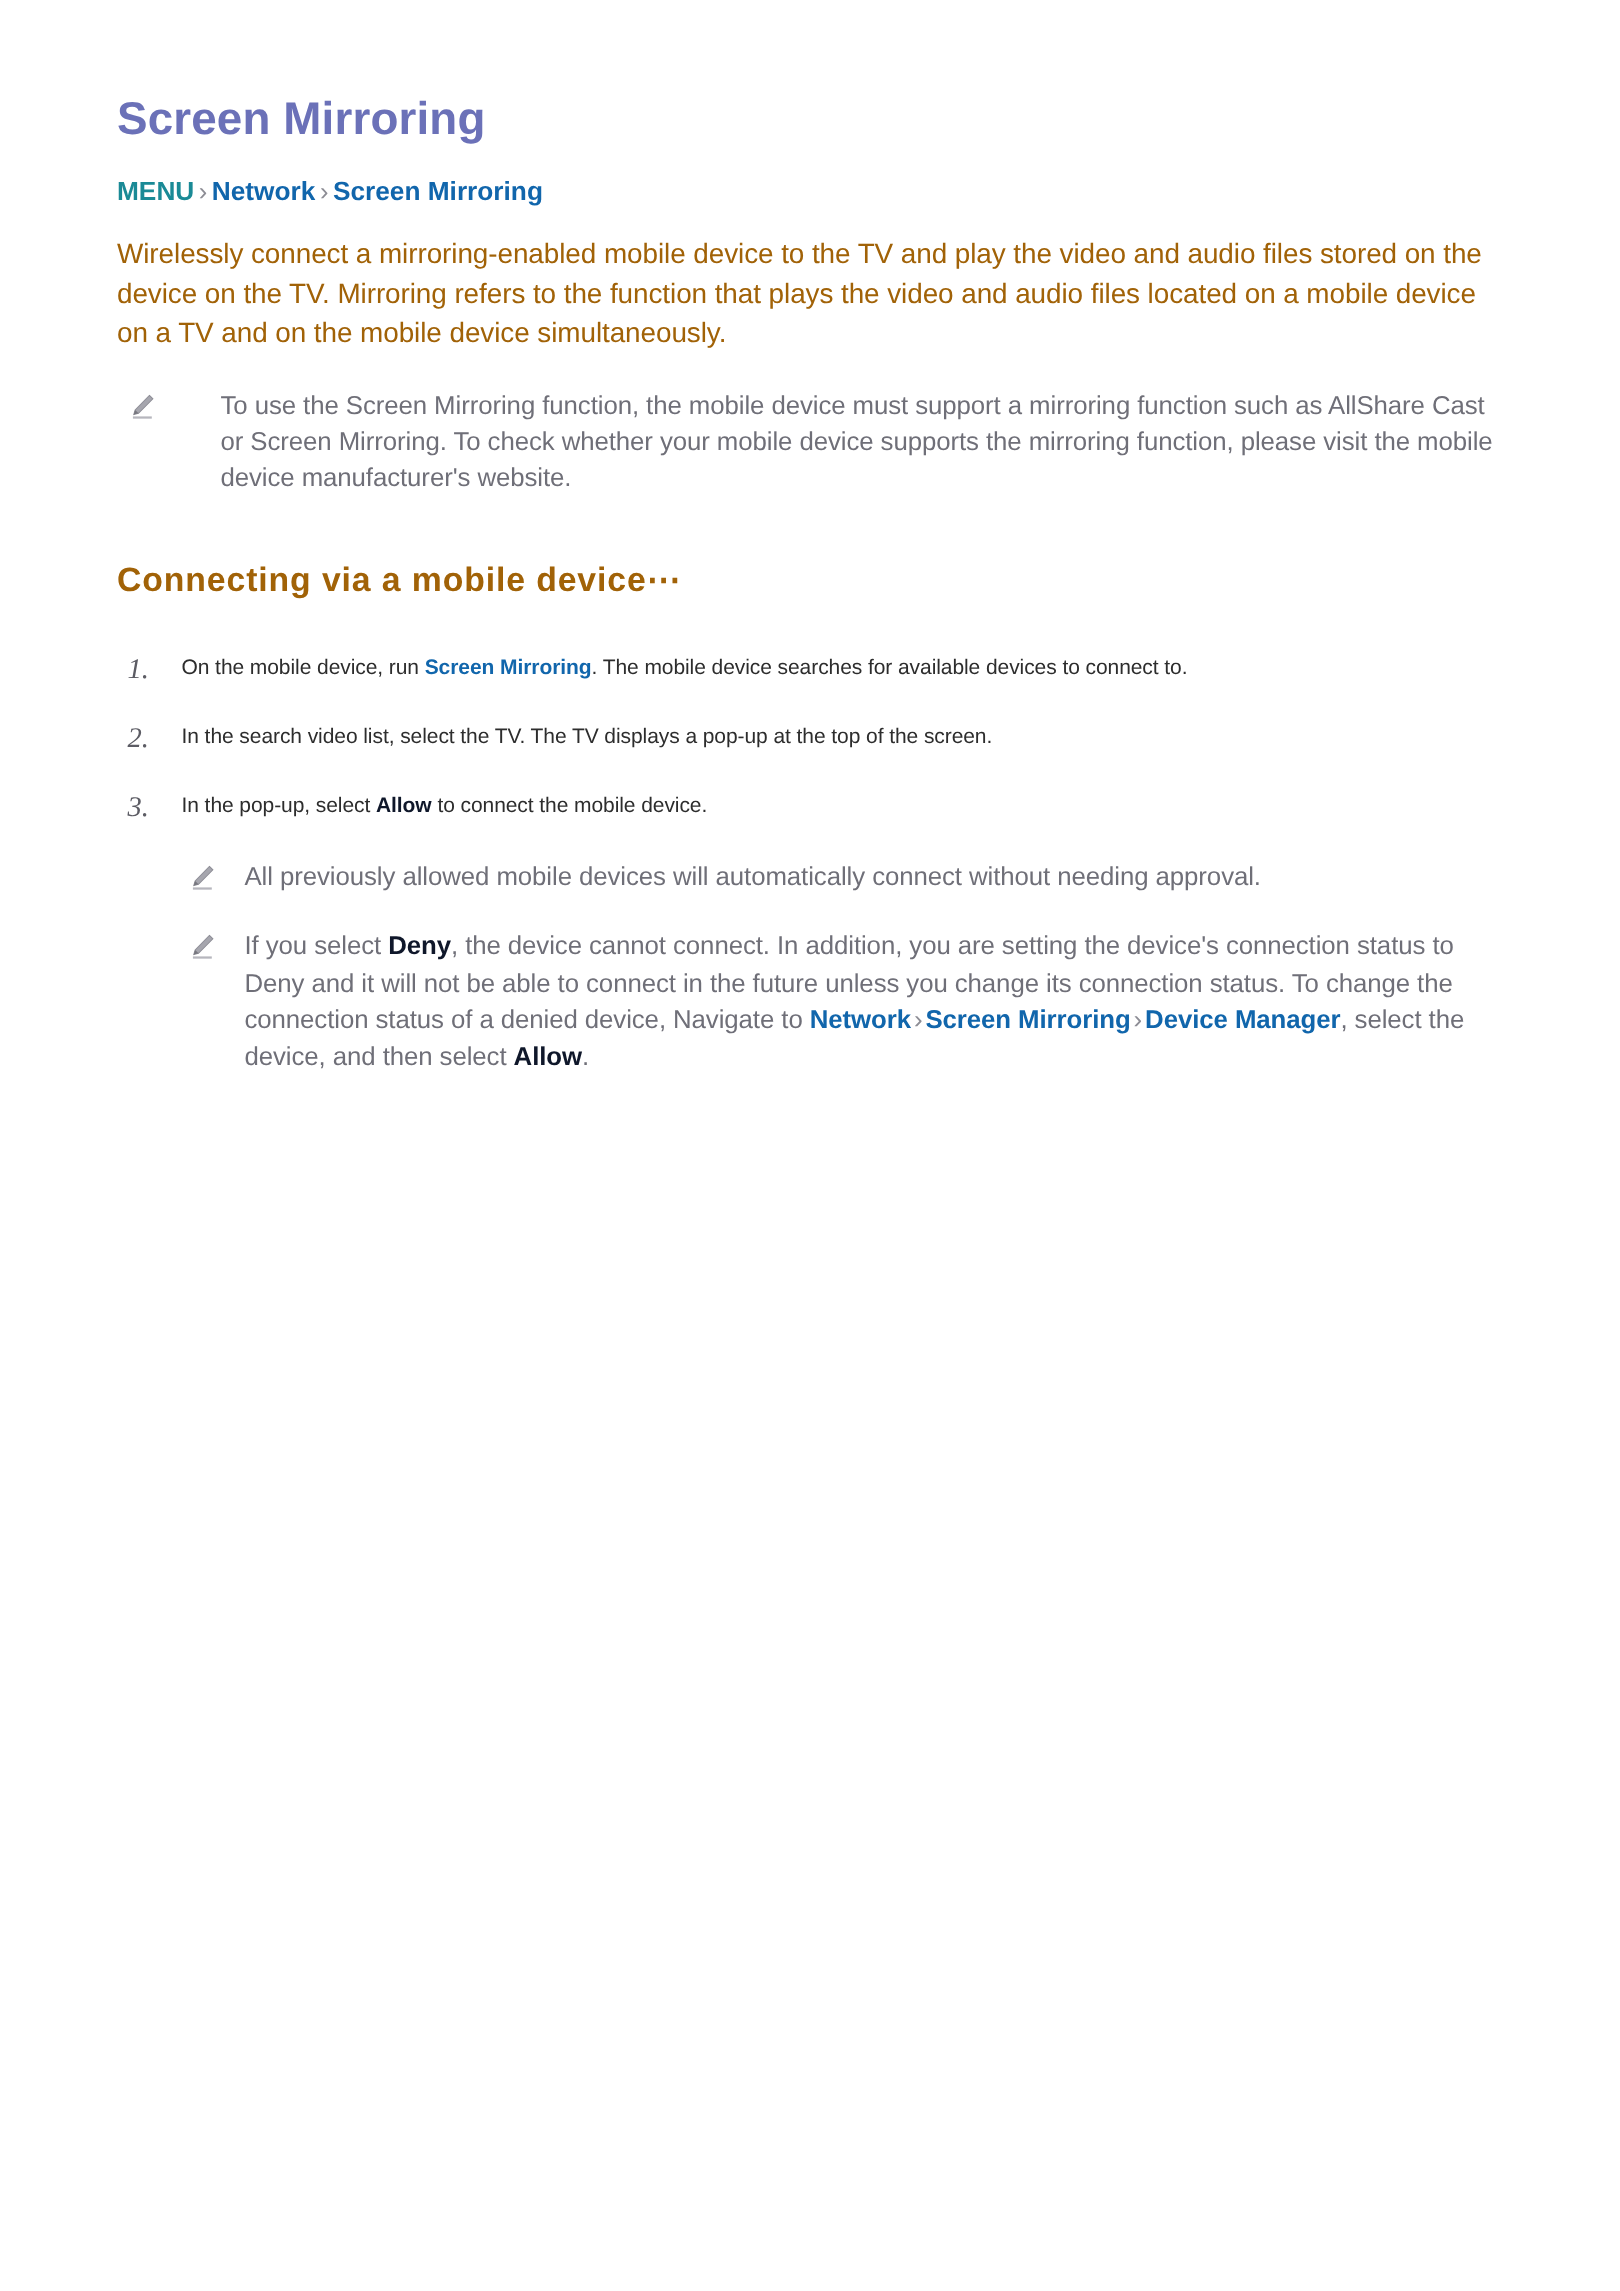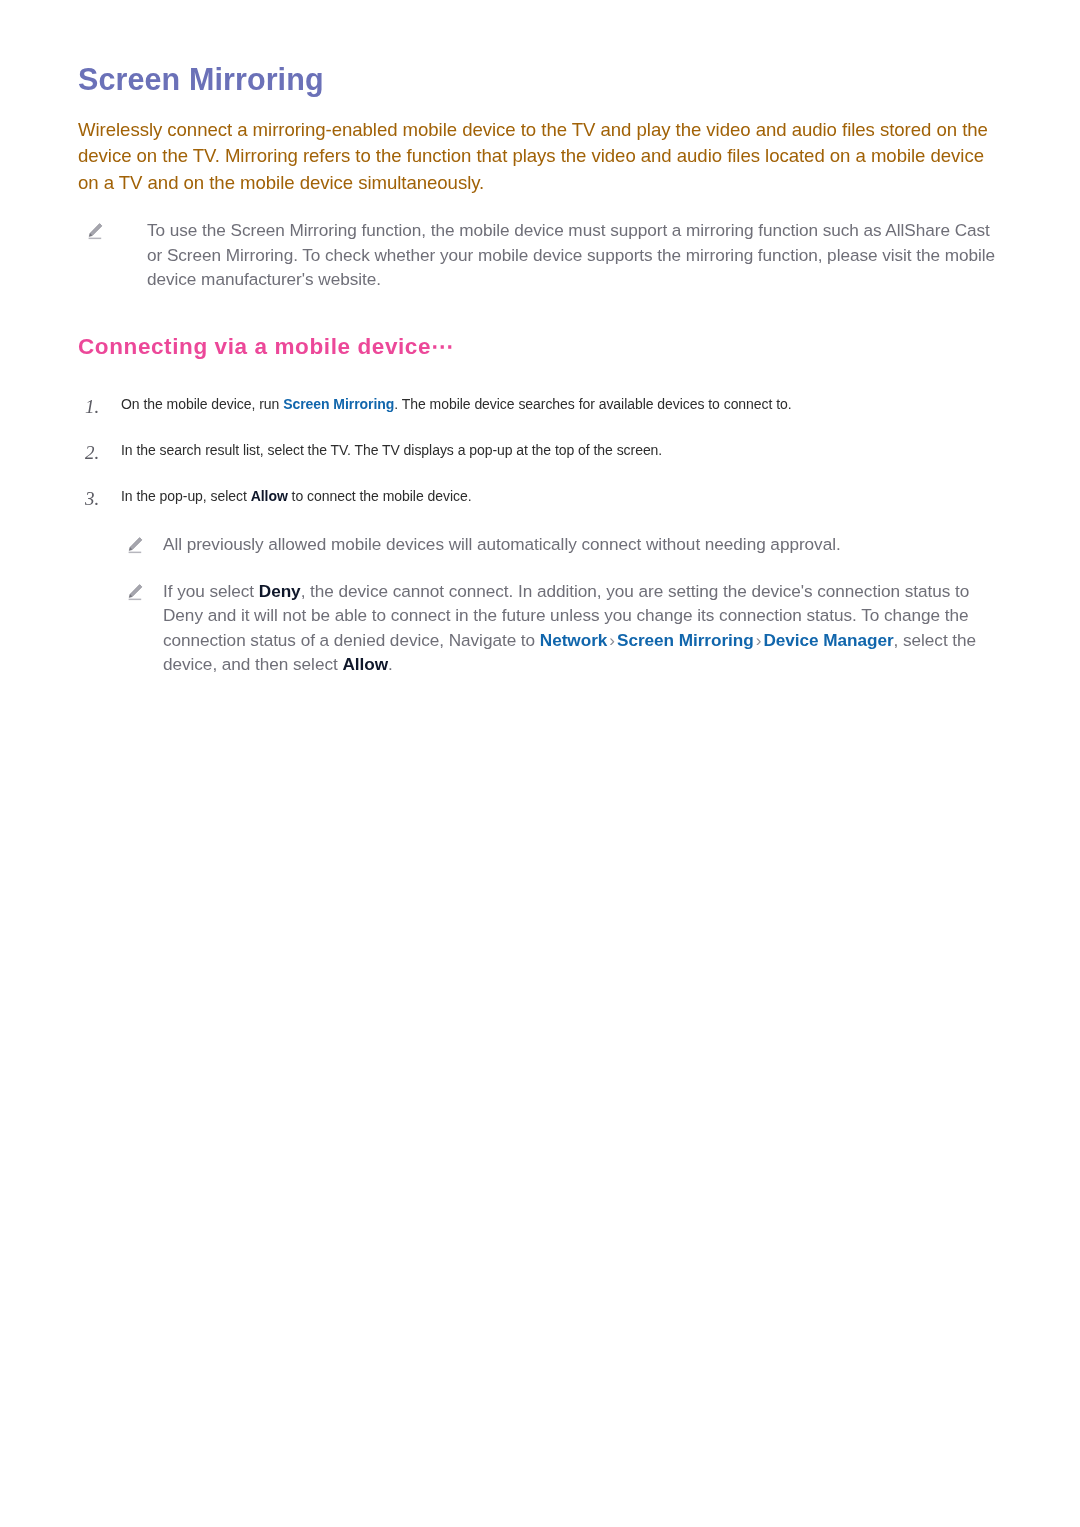--- a/index.html
+++ b/index.html
@@ -96,21 +96,21 @@
     color: #6f6f78;
     letter-spacing: -0.05px;
   }
   .note.level1 .note-text { width: 876px; }
   .note.level2 .note-text { width: 840px; }
 
   
   .section-heading {
     font-size: 22.5px;
     font-weight: bold;
-    color: #ec4899;
+    color: #a16207;
     letter-spacing: 0.6px;
     margin: 0;
     padding: 0;
     white-space: nowrap;
   }
 
   
   .steps { margin: 0; padding: 0; }
   .step {
     display: flex;
@@ -155,20 +155,23 @@
   .spacer-steps { height: 12px; }
 </style>
 </head>
 <body>
 
 <div class="page">
   <div class="content">
 
     <h1 class="page-title">Screen Mirroring</h1>
 
+    <div class="breadcrumb">
+      <span class="crumb-menu">MENU</span><span class="crumb-sep">›</span><span class="crumb-link">Network</span><span class="crumb-sep">›</span><span class="crumb-link">Screen Mirroring</span>
+    </div>
 
     <p class="body-para">Wirelessly connect a mirroring-enabled mobile device to the TV and play the video and audio files stored on the device on the TV. Mirroring refers to the function that plays the video and audio files located on a mobile device on a TV and on the mobile device simultaneously.</p>
 
     <div class="note-list">
 
       <div class="note level1">
         <span class="note-icon">
           <svg width="20" height="20" viewBox="0 0 20 20" aria-hidden="true">
             <path d="M14.6 2.6 L16.9 4.9 L7.3 14.5 L4.2 15.4 L5.1 12.3 Z" fill="#a6a6ae" stroke="#8e8e97" stroke-width="0.7"></path>
             <path d="M5.1 12.3 L7.3 14.5 L4.2 15.4 Z" fill="#77777f"></path>
@@ -189,21 +192,21 @@
 
     <div class="steps">
 
       <div class="step">
         <span class="step-num">1.</span>
         <span class="step-text"><span>On the mobile device, run </span><span class="lnk">Screen Mirroring</span><span>. The mobile device searches for available devices to connect to.</span></span>
       </div>
 
       <div class="step">
         <span class="step-num">2.</span>
-        <span class="step-text"><span>In the search result list, select the TV. The TV displays a pop-up at the top of the screen.</span></span>
+        <span class="step-text"><span>In the search video list, select the TV. The TV displays a pop-up at the top of the screen.</span></span>
       </div>
 
       <div class="step">
         <span class="step-num">3.</span>
         <span class="step-text"><span>In the pop-up, select </span><span class="lnk-plain">Allow</span><span> to connect the mobile device.</span></span>
       </div>
 
     </div>
 
     <div class="note-list">

